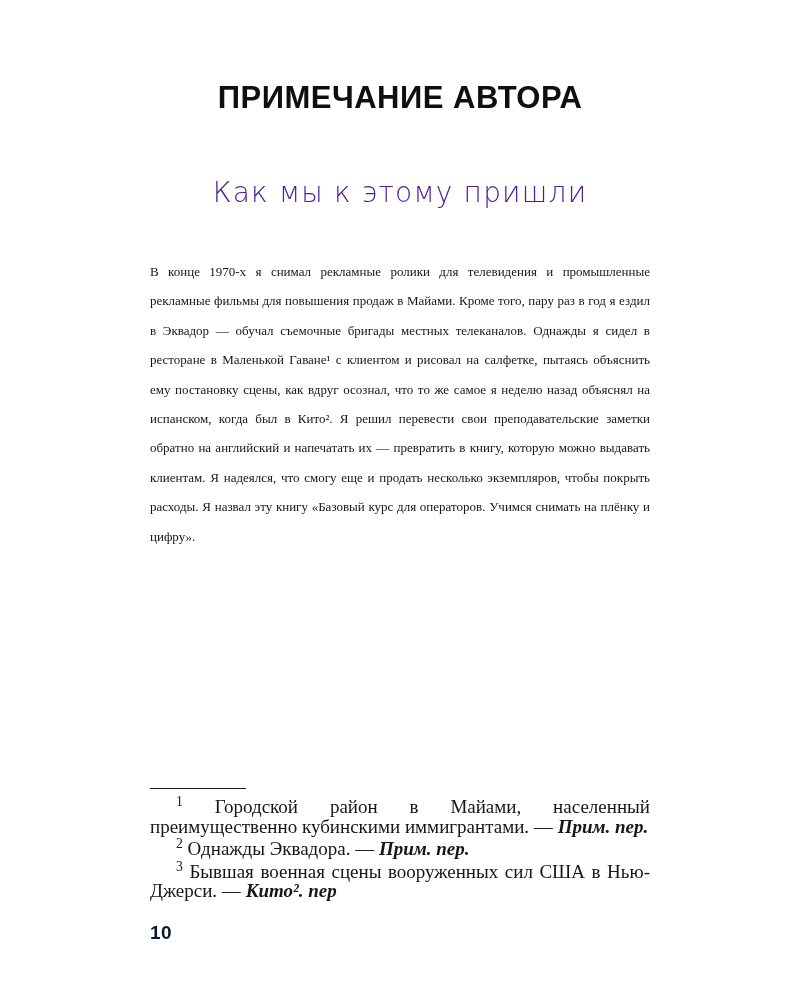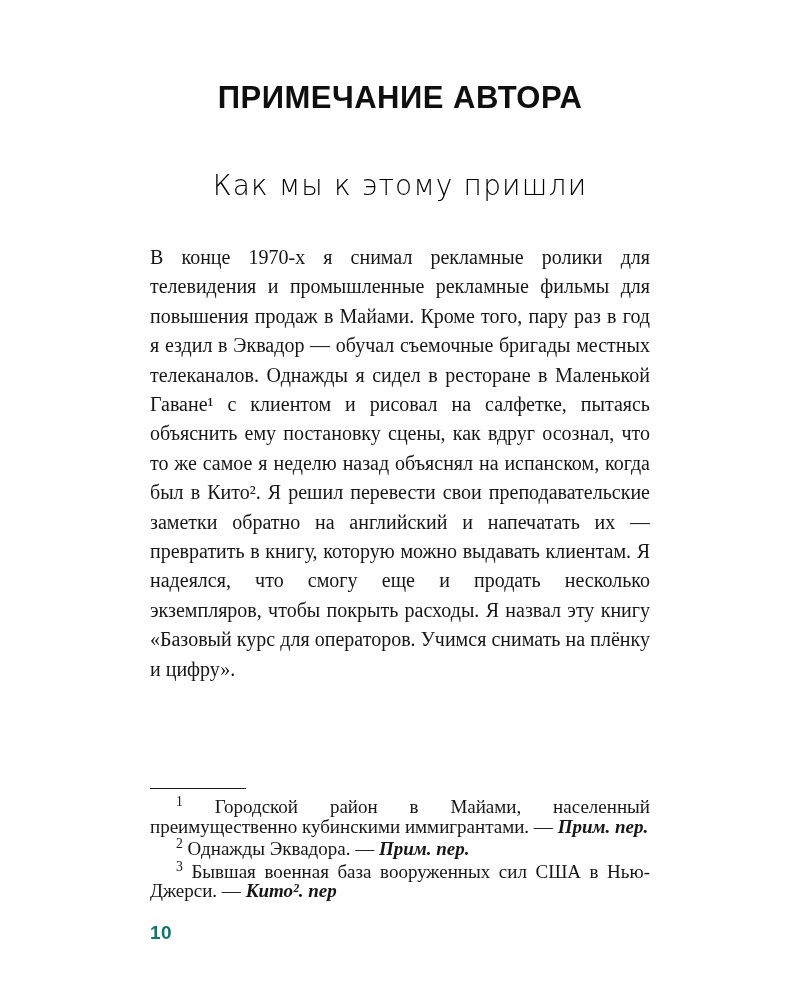--- a/index.html
+++ b/index.html
@@ -33,33 +33,33 @@
     margin: 0;
     padding-top: 80px;
     font-family: "Liberation Sans", sans-serif;
     font-weight: bold;
     font-size: 31px;
     letter-spacing: 0.5px;
     text-align: center;
     color: #0f0f0f;
   }
   .subtitle {
-    margin: 1px;
+    margin: 8px;
     padding-top: 52px;
     font-family: "DejaVu Sans", sans-serif;
     font-weight: 300;
     font-size: 28px;
     letter-spacing: 1.2px;
     text-align: center;
-    color: #000000;
+    color: #4c1d95;
   }
   .body-text {
     margin: 0;
     padding-top: 40px;
-    font-size: 20px;
+    font-size: 13px;
     line-height: 29.4px;
     text-align: justify;
     text-justify: inter-word;
     hyphens: manual;
     color: #161616;
   }
   .body-text + .body-text {
     padding-top: 17px;
   }
   sup {
@@ -94,21 +94,21 @@
   .footnote sup {
     font-size: 0.72em;
   }
   .page-number {
     position: absolute;
     left: 150px;
     top: 922px;
     font-family: "Liberation Sans", sans-serif;
     font-weight: bold;
     font-size: 19px;
-    color: #0f766e;
+    color: #0f172a;
     letter-spacing: 0.5px;
   }
 </style>
 </head>
 <body>
 
 <div class="page">
 
   <div class="content">
     <h1 class="chapter-title">ПРИМЕЧАНИЕ АВТОРА</h1>
@@ -127,19 +127,19 @@
       <span>Городской район в Майами, населенный преимущественно кубинскими иммигрантами. — </span><i>Прим. пер.</i>
     </p>
 
     <p class="footnote">
       <sup>2</sup>
       <span>Однажды Эквадора. — </span><i>Прим. пер.</i>
     </p>
 
     <p class="footnote">
       <sup>3</sup>
-      <span>Бывшая военная база вооруженных сил США в Нью-Джерси. — </span><i>Кито². пер</i>
+      <span>Бывшая военная сцены вооруженных сил США в Нью-Джерси. — </span><i>Кито². пер</i>
     </p>
   </div>
 
   <div class="page-number">10</div>
 
 </div>
 
 </body></html>

